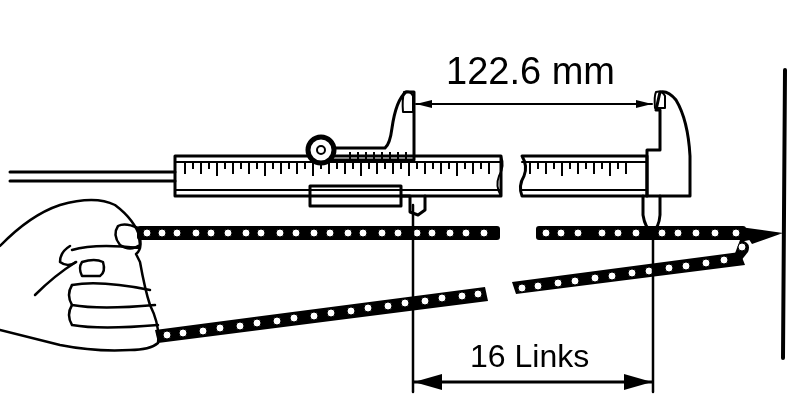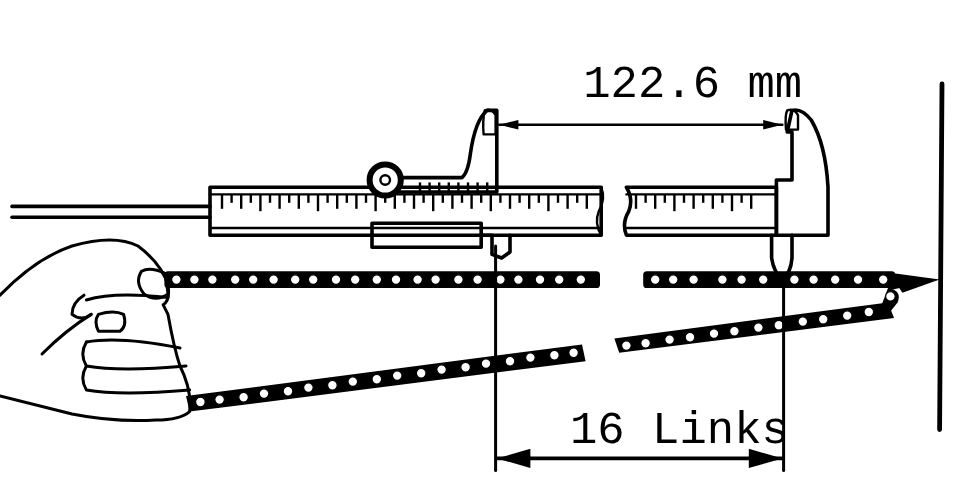--- a/index.html
+++ b/index.html
@@ -1,20 +1,20 @@
 <!DOCTYPE html>
 <html><head>
   <meta charset="utf-8">
   <style>
     html, body { margin: 0; padding: 0; background: #ffffff; }
     body { width: 800px; height: 413px; overflow: hidden; position: relative; font-family: "Liberation Sans", sans-serif; }
     #diagram { position: absolute; left: 0; top: 0; width: 800px; height: 413px; }
-    .label { position: absolute; color: #000; font-family: Liberation Mono, monospace; white-space: nowrap; margin-left: 40px; }
+    .label { position: absolute; color: #000; font-family: Liberation Sans, sans-serif; white-space: nowrap; }
     #measure-label { left: 446px; top: 50px; font-size: 38px; letter-spacing: 0px; }
-    #links-label { left: 435px; top: 338px; font-size: 38px; }
+    #links-label { left: 470px; top: 338px; font-size: 32px; }
     svg .ink { stroke: #000; fill: none; stroke-linecap: round; stroke-linejoin: round; }
     svg .fill-ink { fill: #000; }
   </style>
 </head>
 <body>
 
 <div id="diagram">
   <svg width="800" height="413" viewBox="0 0 800 413" xmlns="http://www.w3.org/2000/svg">
 
     <g>

